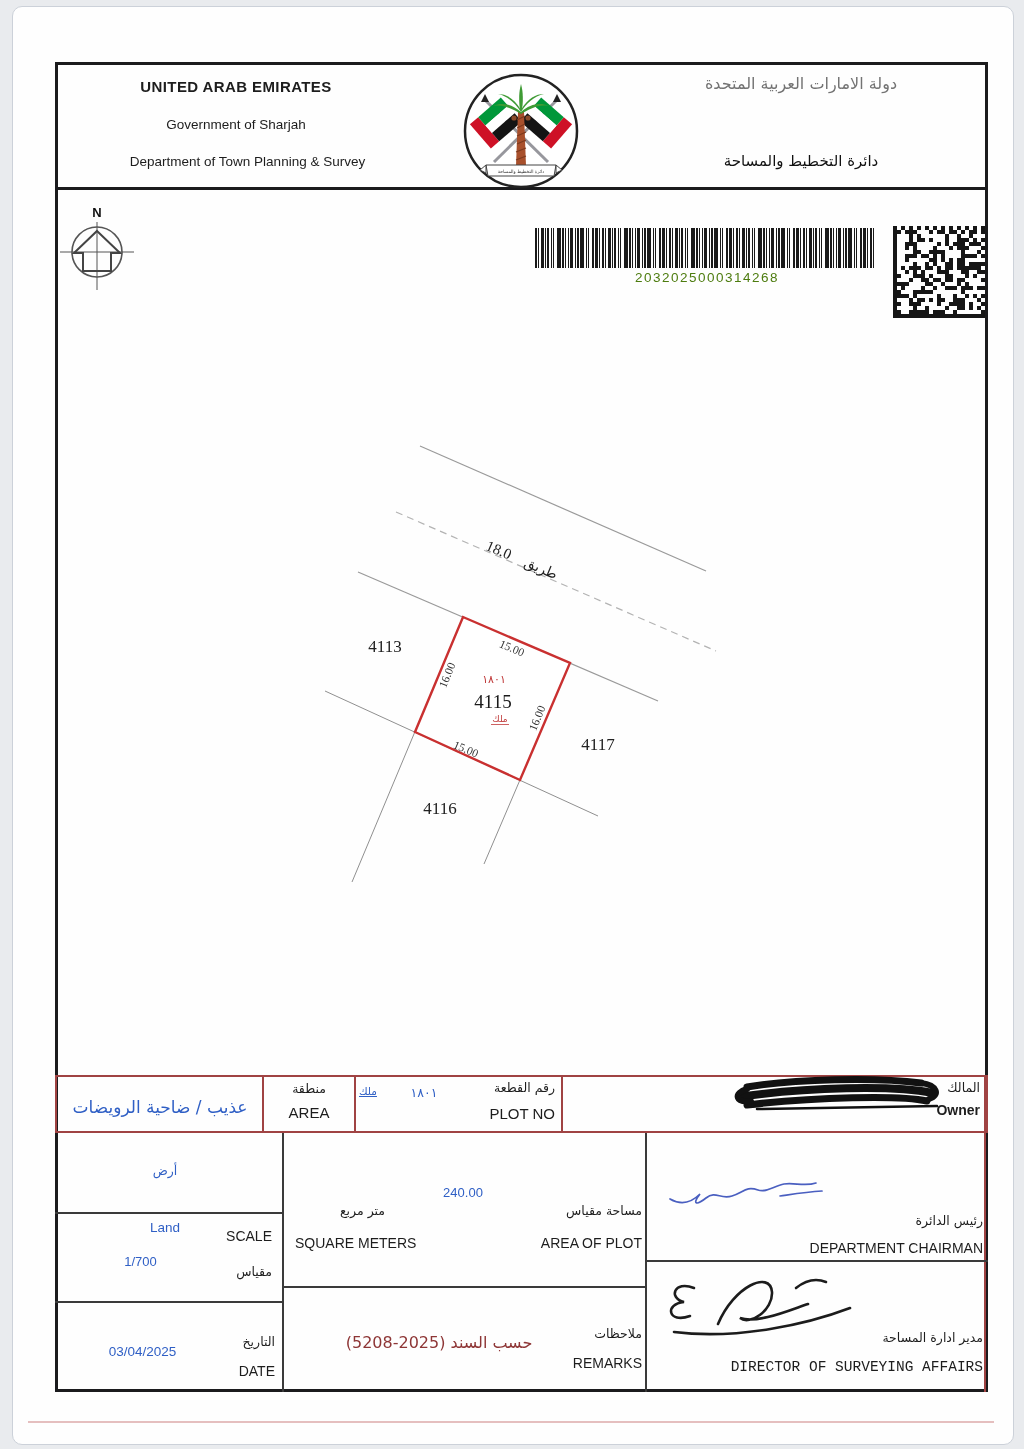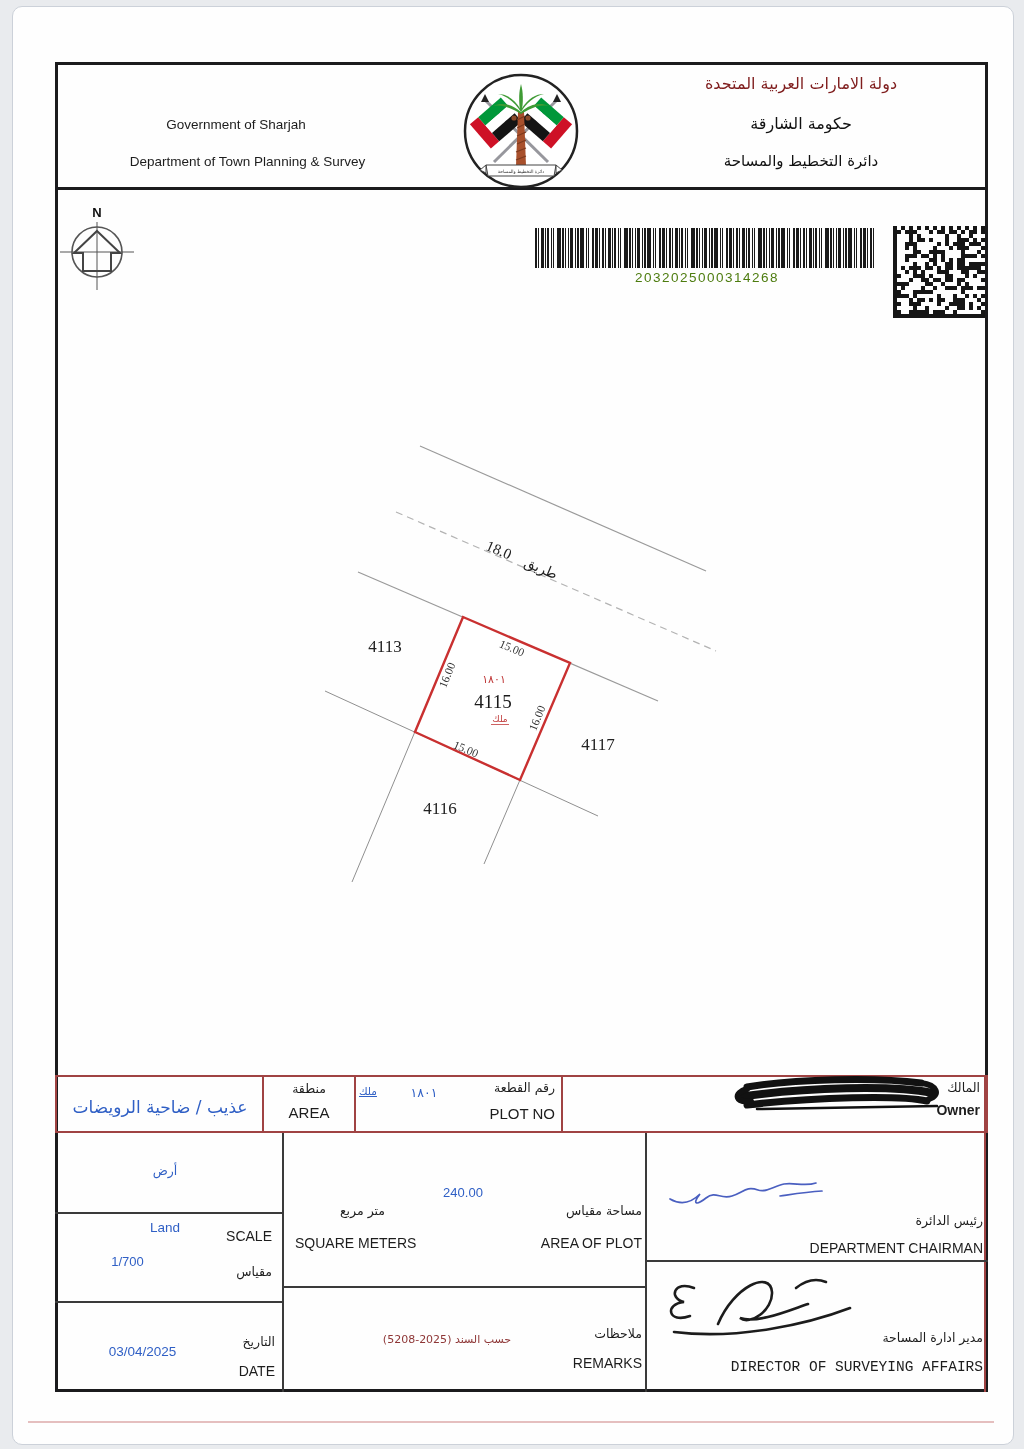--- a/index.html
+++ b/index.html
@@ -22,25 +22,25 @@
   svg text{user-select:none;}
 </style>
 </head>
 <body>
 
 <div class="stage">
   <div class="page"></div>
   <div class="frame"></div>
   <div class="abs" style="left:55px;top:187px;width:933px;height:3px;background:#1b1b1d;"></div>
 
+  <div class="abs en ctr" style="left:60px;top:78px;width:352px;font-size:15px;font-weight:bold;letter-spacing:.4px;">UNITED ARAB EMIRATES</div>
   <div class="abs en ctr" style="left:60px;top:117px;width:352px;font-size:13.5px;">Government of Sharjah</div>
   <div class="abs en ctr" style="left:60px;top:154px;width:375px;font-size:13.5px;">Department of Town Planning &amp; Survey</div>
 
-  <div class="abs ar ctr" style="left:625px;top:74px;width:352px;font-size:16px;color:#7f1d1d;">دولة الامارات العربية المتحدة</div>
-  <div class="abs ar ctr" style="left:625px;top:114px;width:352px;font-size:16px;color:#111;">حكومة الشارقة</div>
+  <div class="abs ar ctr" style="left:625px;top:74px;width:352px;font-size:16px;color:#737373;">دولة الامارات العربية المتحدة</div>
   <div class="abs ar ctr" style="left:625px;top:152px;width:352px;font-size:15px;color:#111;">دائرة التخطيط والمساحة</div>
 
   <svg class="abs" style="left:460px;top:70px;" width="122" height="122" viewBox="0 0 122 122">
     <circle cx="61" cy="61" r="56" fill="#ffffff" stroke="#222" stroke-width="2.5"></circle>
     <line x1="25" y1="30" x2="88" y2="92" stroke="#97979d" stroke-width="3"></line>
     <line x1="97" y1="30" x2="34" y2="92" stroke="#97979d" stroke-width="3"></line>
     <polygon points="25,24 29,32 21,32" fill="#222"></polygon>
     <polygon points="97,24 101,32 93,32" fill="#222"></polygon>
     <g transform="rotate(-41 37 52)">
       <rect x="15" y="36" width="11" height="32" fill="#ce1126"></rect>
@@ -508,33 +508,33 @@
   <div class="abs vline" style="left:282px;top:1133px;height:259px;"></div>
   <div class="abs vline" style="left:645px;top:1133px;height:259px;"></div>
   <div class="abs redline" style="left:984px;top:1075px;width:2px;height:317px;"></div>
   <div class="abs hline" style="left:55px;top:1212px;width:229px;"></div>
   <div class="abs hline" style="left:55px;top:1301px;width:229px;"></div>
   <div class="abs hline" style="left:283px;top:1286px;width:364px;"></div>
   <div class="abs hline" style="left:646px;top:1260px;width:342px;"></div>
 
   <div class="abs ar ctr blue" style="left:95px;top:1163px;width:140px;font-size:12.5px;">أرض</div>
   <div class="abs en ctr blue" style="left:95px;top:1196px;width:140px;font-size:13.5px;margin-top:24px;">Land</div>
-  <div class="abs en ctr blue" style="left:70px;top:1254px;width:115px;font-size:13px;">1/700</div>
+  <div class="abs en ctr blue" style="left:83px;top:1254px;width:115px;font-size:13px;">1/700</div>
   <div class="abs ar rt" style="left:172px;top:1264px;width:100px;font-size:12.5px;">مقياس</div>
   <div class="abs en rt" style="left:172px;top:1228px;width:100px;font-size:14px;">SCALE</div>
   <div class="abs en ctr blue" style="left:70px;top:1344px;width:145px;font-size:13.5px;">03/04/2025</div>
   <div class="abs ar rt" style="left:175px;top:1334px;width:100px;font-size:12.5px;">التاريخ</div>
   <div class="abs en rt" style="left:175px;top:1363px;width:100px;font-size:14px;">DATE</div>
 
   <div class="abs en ctr blue" style="left:403px;top:1185px;width:120px;font-size:13px;">240.00</div>
   <div class="abs ar" style="left:295px;top:1203px;width:90px;font-size:12.5px;text-align:right;">متر مربع</div>
   <div class="abs en" style="left:295px;top:1235px;width:170px;font-size:14px;">SQUARE METERS</div>
   <div class="abs ar rt" style="left:520px;top:1203px;width:122px;font-size:12.5px;">مساحة مقياس</div>
   <div class="abs en rt" style="left:500px;top:1235px;width:142px;font-size:14px;">AREA OF PLOT</div>
-  <div class="abs ar ctr maroon" style="left:322px;top:1333px;width:250px;font-size:11px;">حسب السند (2025-5208)</div>
+  <div class="abs ar ctr maroon" style="left:314px;top:1333px;width:250px;font-size:16px;">حسب السند (2025-5208)</div>
   <div class="abs ar rt" style="left:542px;top:1326px;width:100px;font-size:12.5px;">ملاحظات</div>
   <div class="abs en rt" style="left:542px;top:1355px;width:100px;font-size:14px;">REMARKS</div>
 
   <svg class="abs" style="left:662px;top:1174px;" width="170" height="40" viewBox="0 0 170 40">
     <g fill="none" stroke="#4a5fc0" stroke-width="1.7" stroke-linecap="round">
       <path d="M8,25 C20,32 30,28 38,20 C30,30 34,32 44,24 C54,16 58,26 70,22 C82,18 84,12 96,16 C104,19 112,12 122,10 C132,8 142,13 154,9"></path>
       <path d="M118,22 C132,20 144,18 160,17"></path>
     </g>
   </svg>
   <div class="abs ar rt" style="left:783px;top:1213px;width:200px;font-size:12.5px;">رئيس الدائرة</div>

